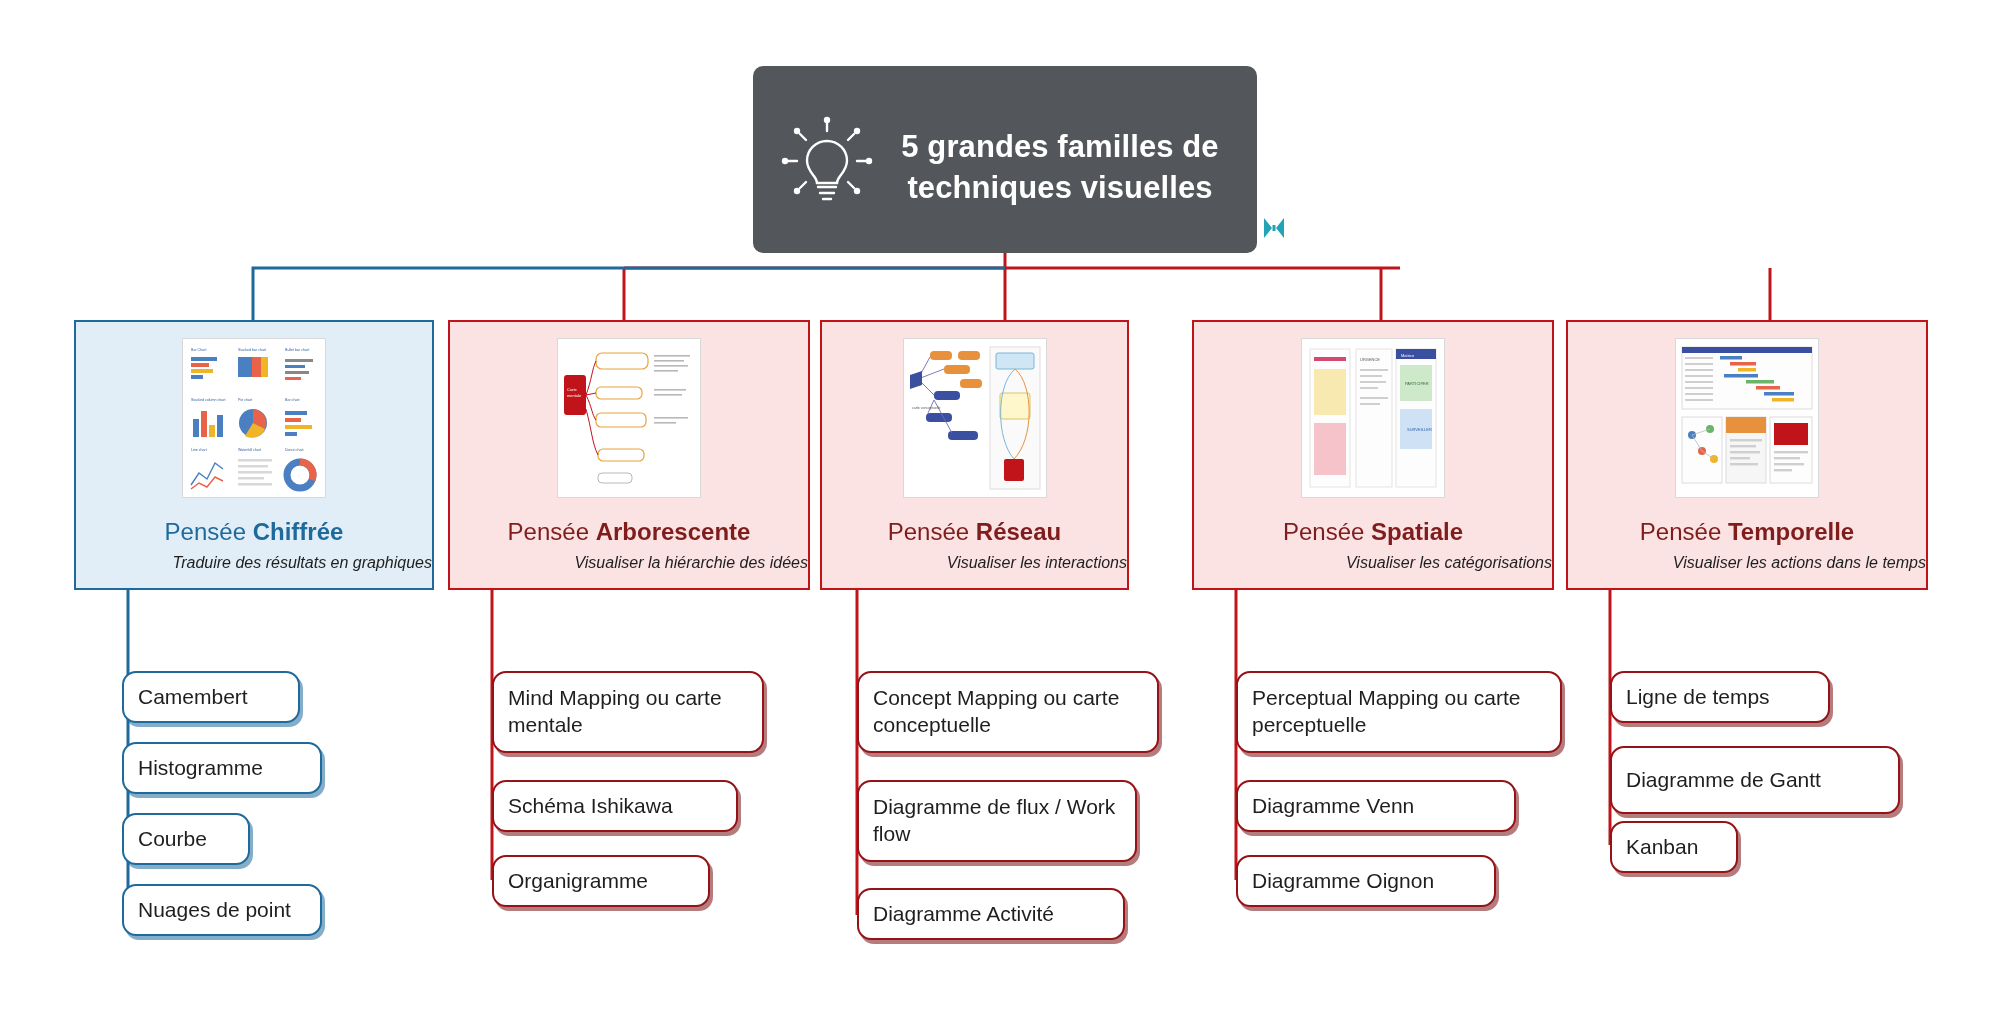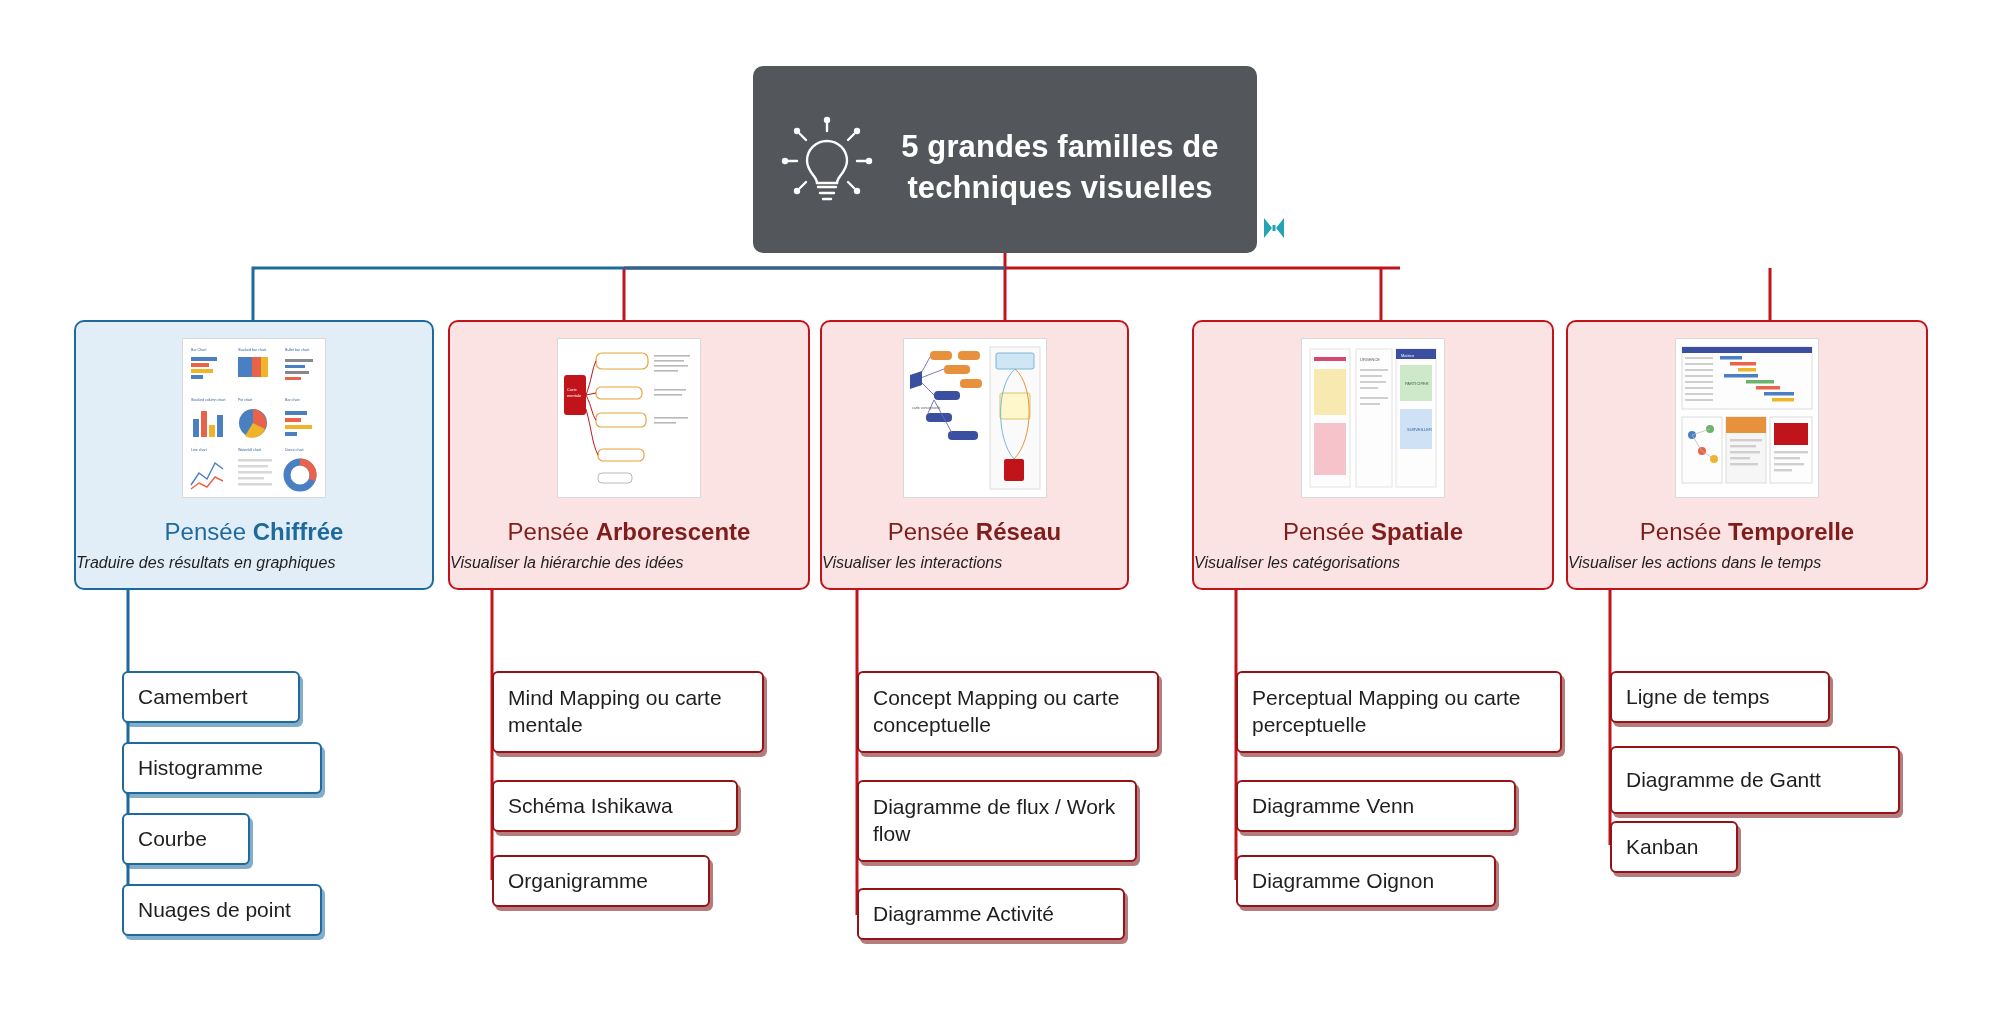--- a/index.html
+++ b/index.html
@@ -62,21 +62,21 @@
     left: 1261px;
     top: 215px;
     width: 26px;
     height: 26px;
   }
 
   
   .family {
     position: absolute;
     box-sizing: border-box;
-    border-radius: 10px;
+    border-radius: 0;
     border: 2.5px solid #c1141a;
     background: #fbe2e3;
     overflow: hidden;
     padding-left: 12px;
   }
   .family.blue {
     border-color: #1f6a9c;
     background: #e2eef7;
   }
   .thumb {
@@ -102,33 +102,33 @@
     font-weight: normal;
     white-space: nowrap;
   }
   .family-label b { font-weight: bold; }
   .family.blue .family-label { color: #1f6a9c; }
   .family-sub {
     position: absolute;
     left: 0;
     right: 0;
     bottom: 16px;
-    text-align: left;
+    text-align: right;
     font-size: 16px;
     font-style: italic;
     color: #1f1f1f;
     white-space: nowrap;
   }
 
   
   .leaf {
     position: absolute;
     box-sizing: border-box;
     border: 2.5px solid #951216;
-    border-radius: 6px;
+    border-radius: 14px;
     background: #ffffff;
     color: #1f1f1f;
     font-size: 21px;
     line-height: 1.28;
     display: flex;
     align-items: center;
     padding: 14px 14px;
     box-shadow: 3px 4px 0 rgba(120,16,20,.55);
   }
   .leaf.blue {

